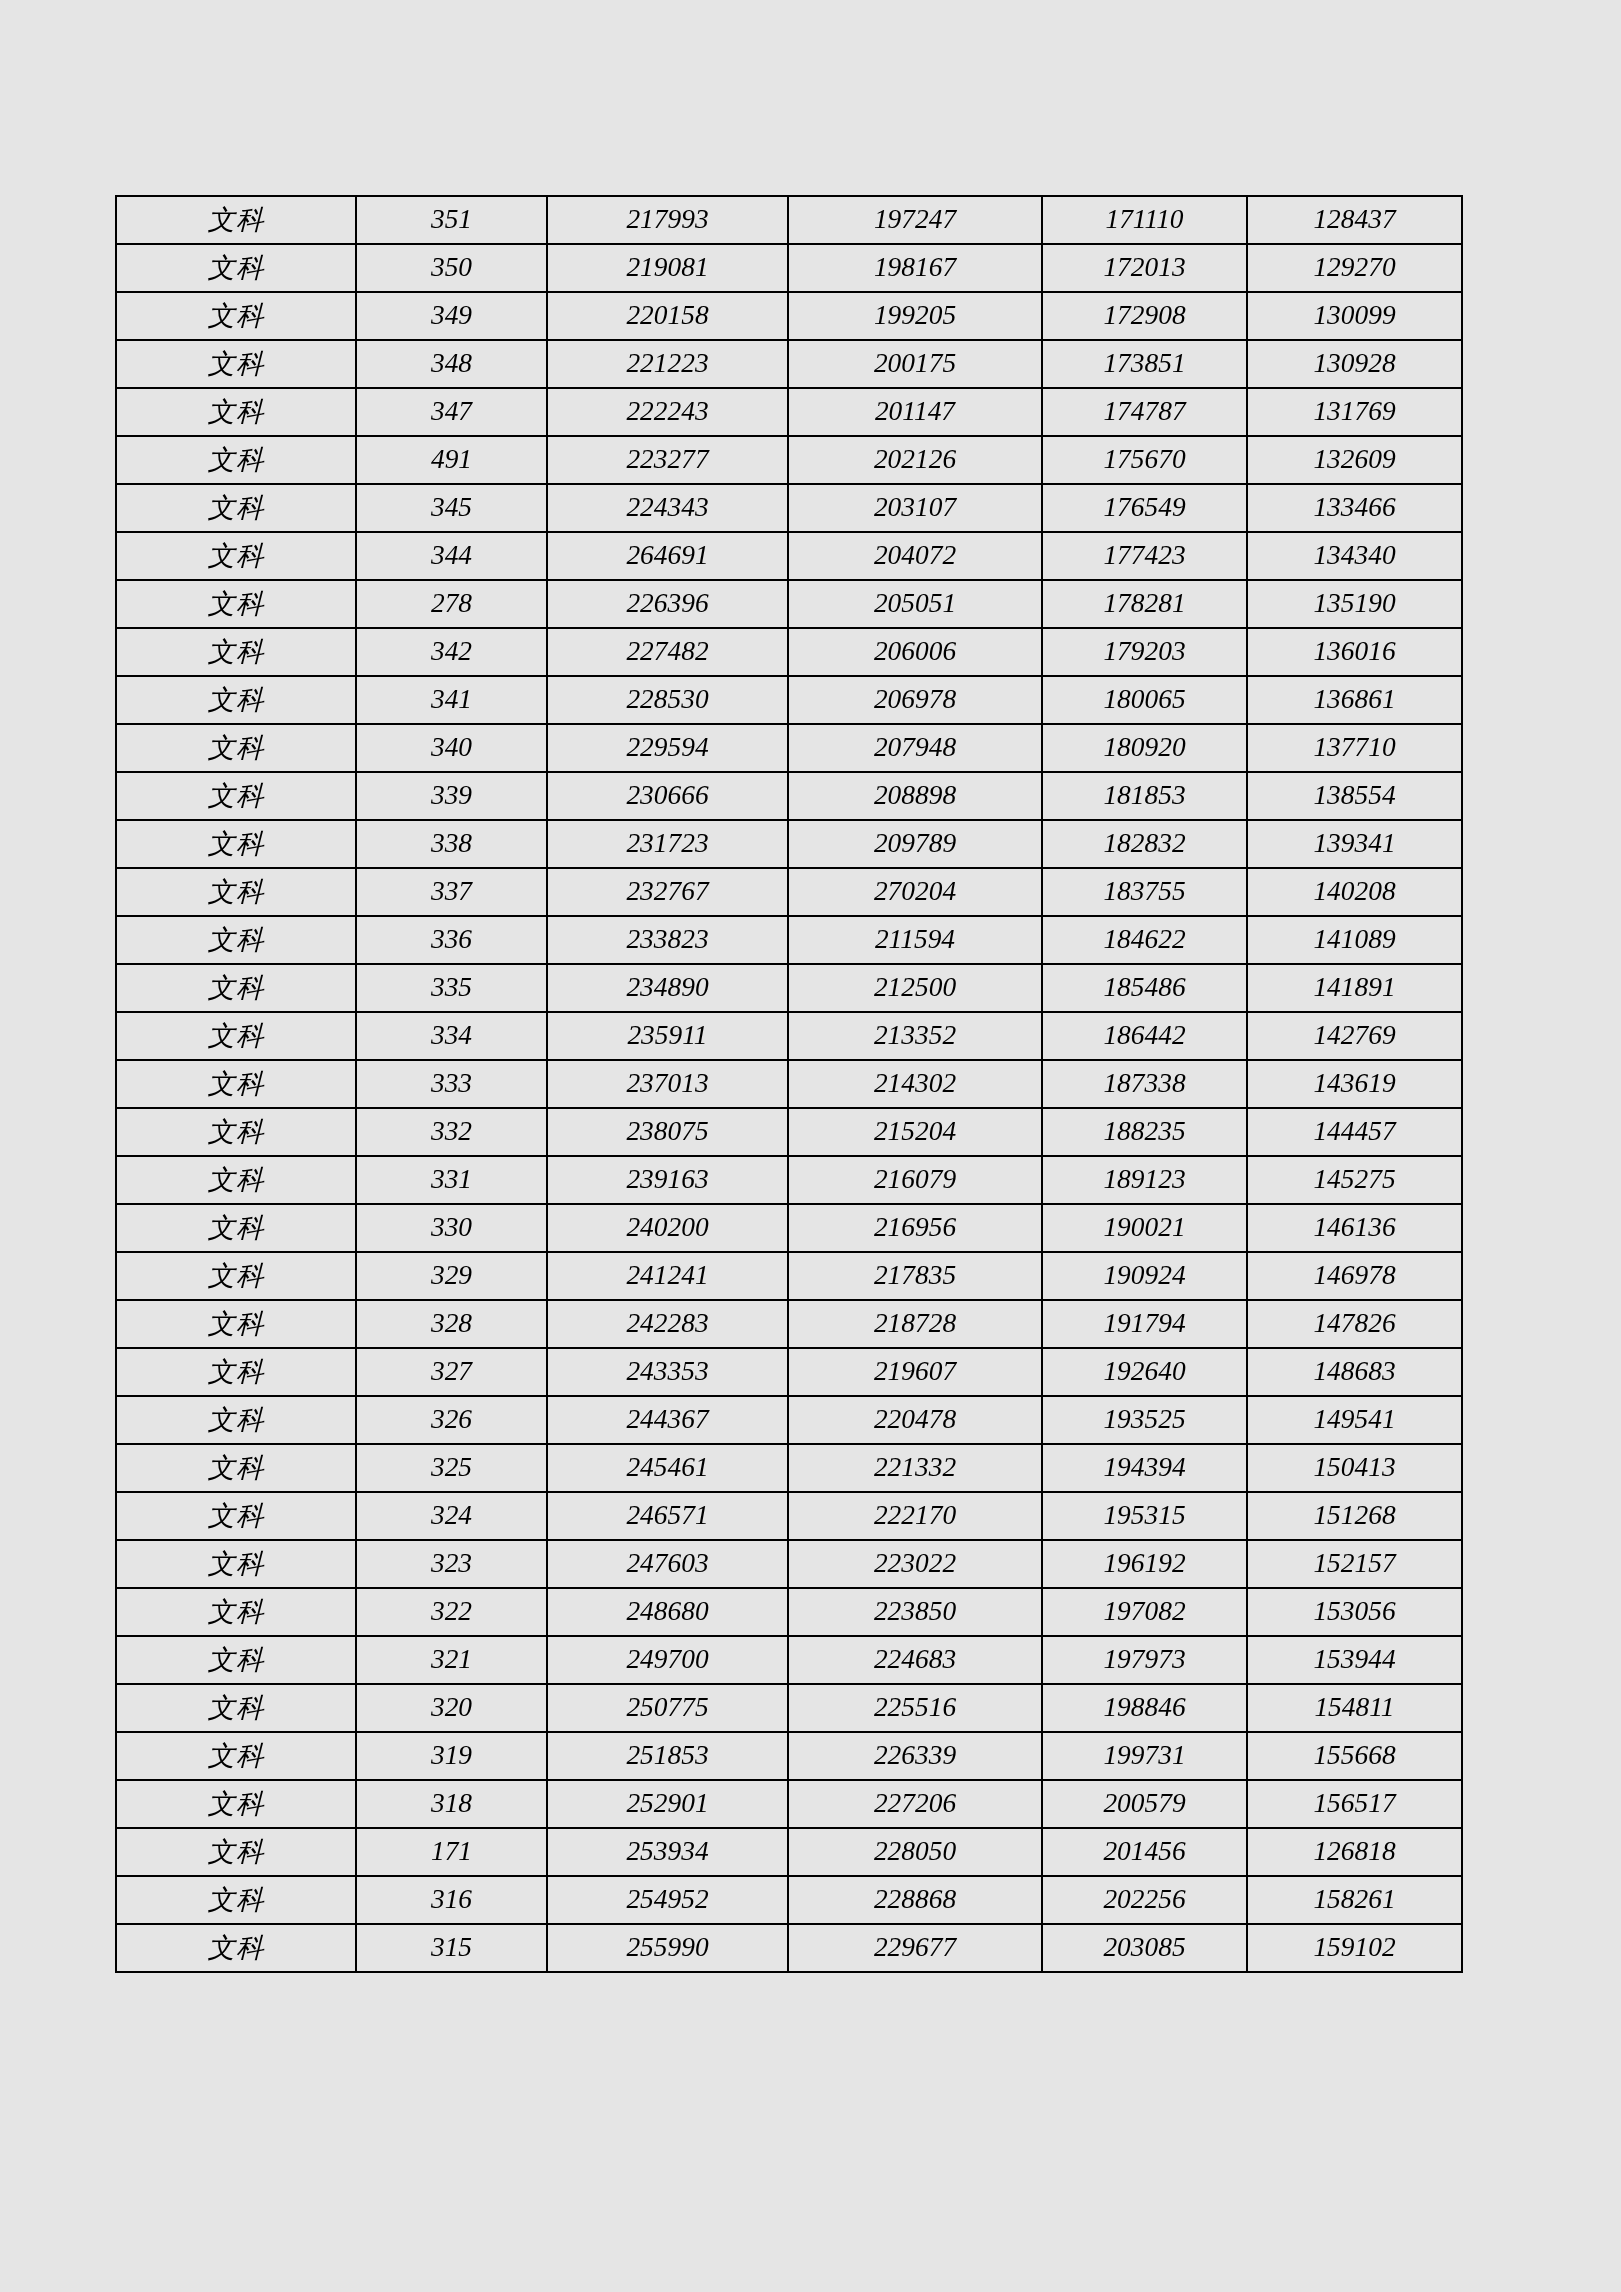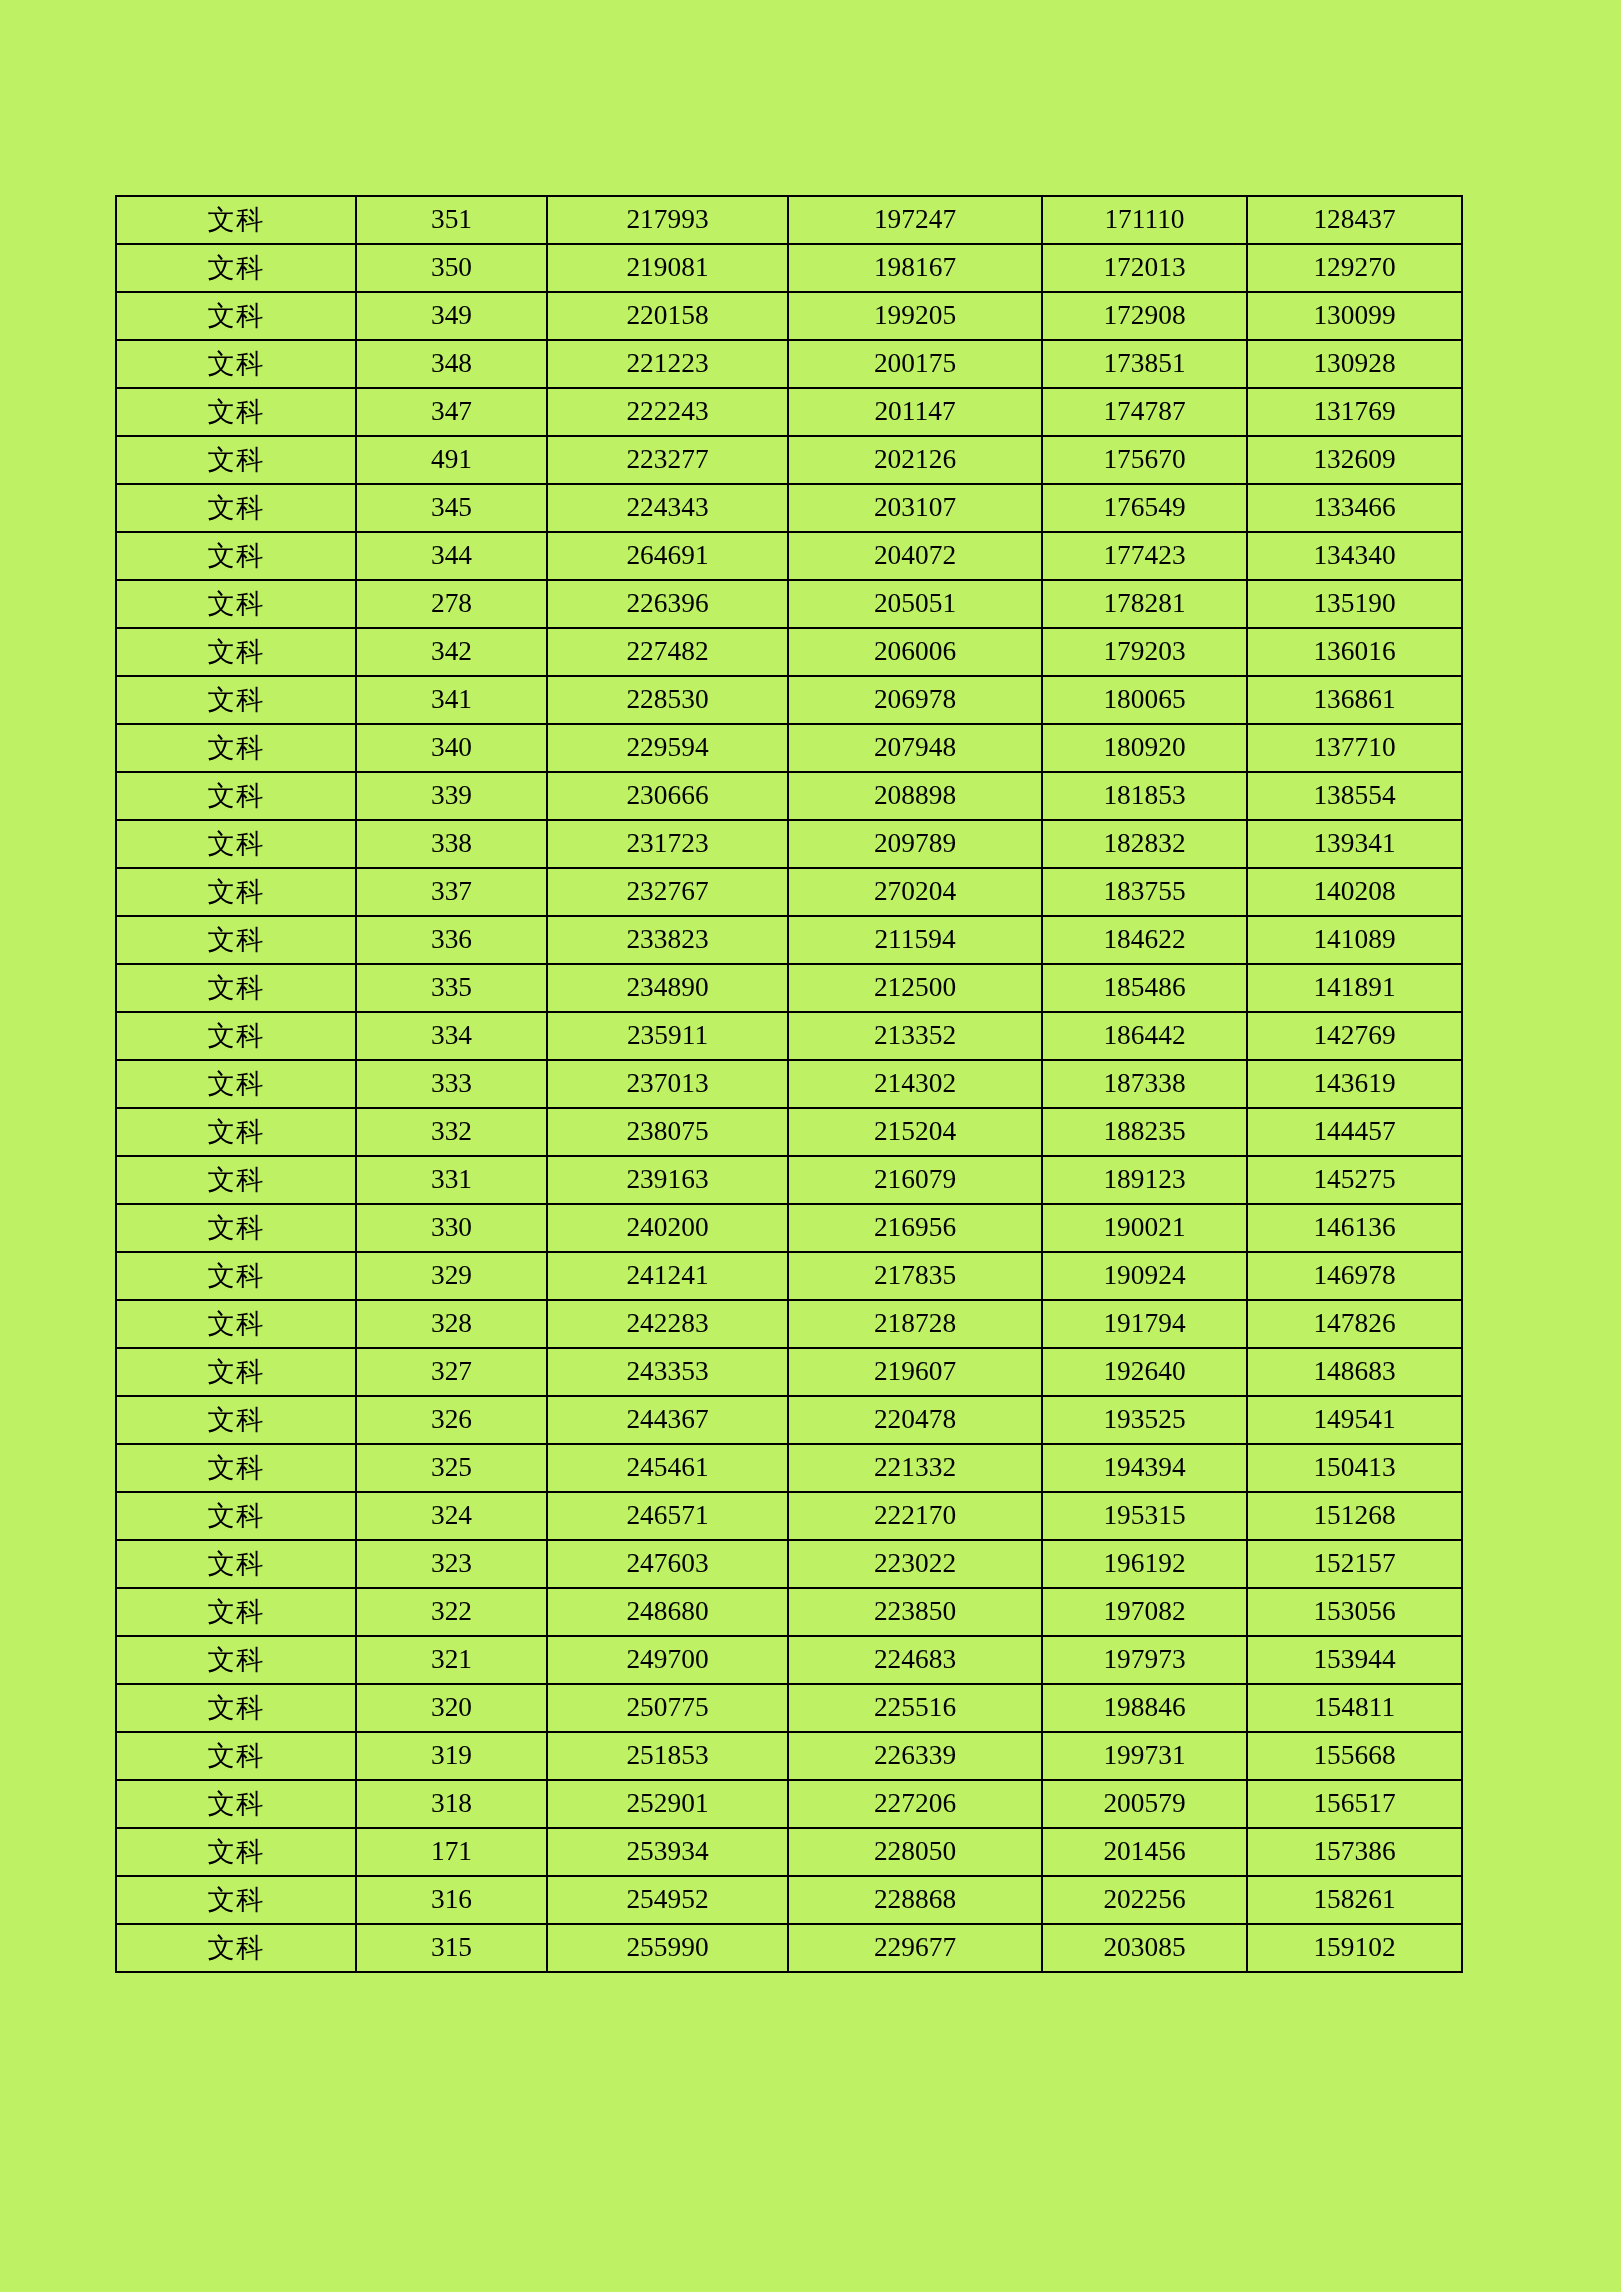--- a/index.html
+++ b/index.html
@@ -15,22 +15,23 @@
     font-family: "Liberation Serif", "DejaVu Serif", serif;
     -webkit-font-smoothing: none;
   }
 
   .page {
     position: absolute;
     left: 0;
     top: 0;
     width: 1621px;
     height: 2293px;
-    background: #bef264;
+    background: #e5e5e5;
     overflow: hidden;
+    font-style: italic;
   }
 
   .score-table-wrap {
     position: absolute;
     left: 115px;
     top: 195px;
     width: 1346px;
   }
 
   table.score-table {
@@ -356,21 +357,21 @@
             <td class="num-cell">227206</td>
             <td class="num-cell">200579</td>
             <td class="num-cell">156517</td>
           </tr>
           <tr>
             <td class="subject-cell">文科</td>
             <td class="num-cell">171</td>
             <td class="num-cell">253934</td>
             <td class="num-cell">228050</td>
             <td class="num-cell">201456</td>
-            <td class="num-cell">157386</td>
+            <td class="num-cell">126818</td>
           </tr>
           <tr>
             <td class="subject-cell">文科</td>
             <td class="num-cell">316</td>
             <td class="num-cell">254952</td>
             <td class="num-cell">228868</td>
             <td class="num-cell">202256</td>
             <td class="num-cell">158261</td>
           </tr>
           <tr>

